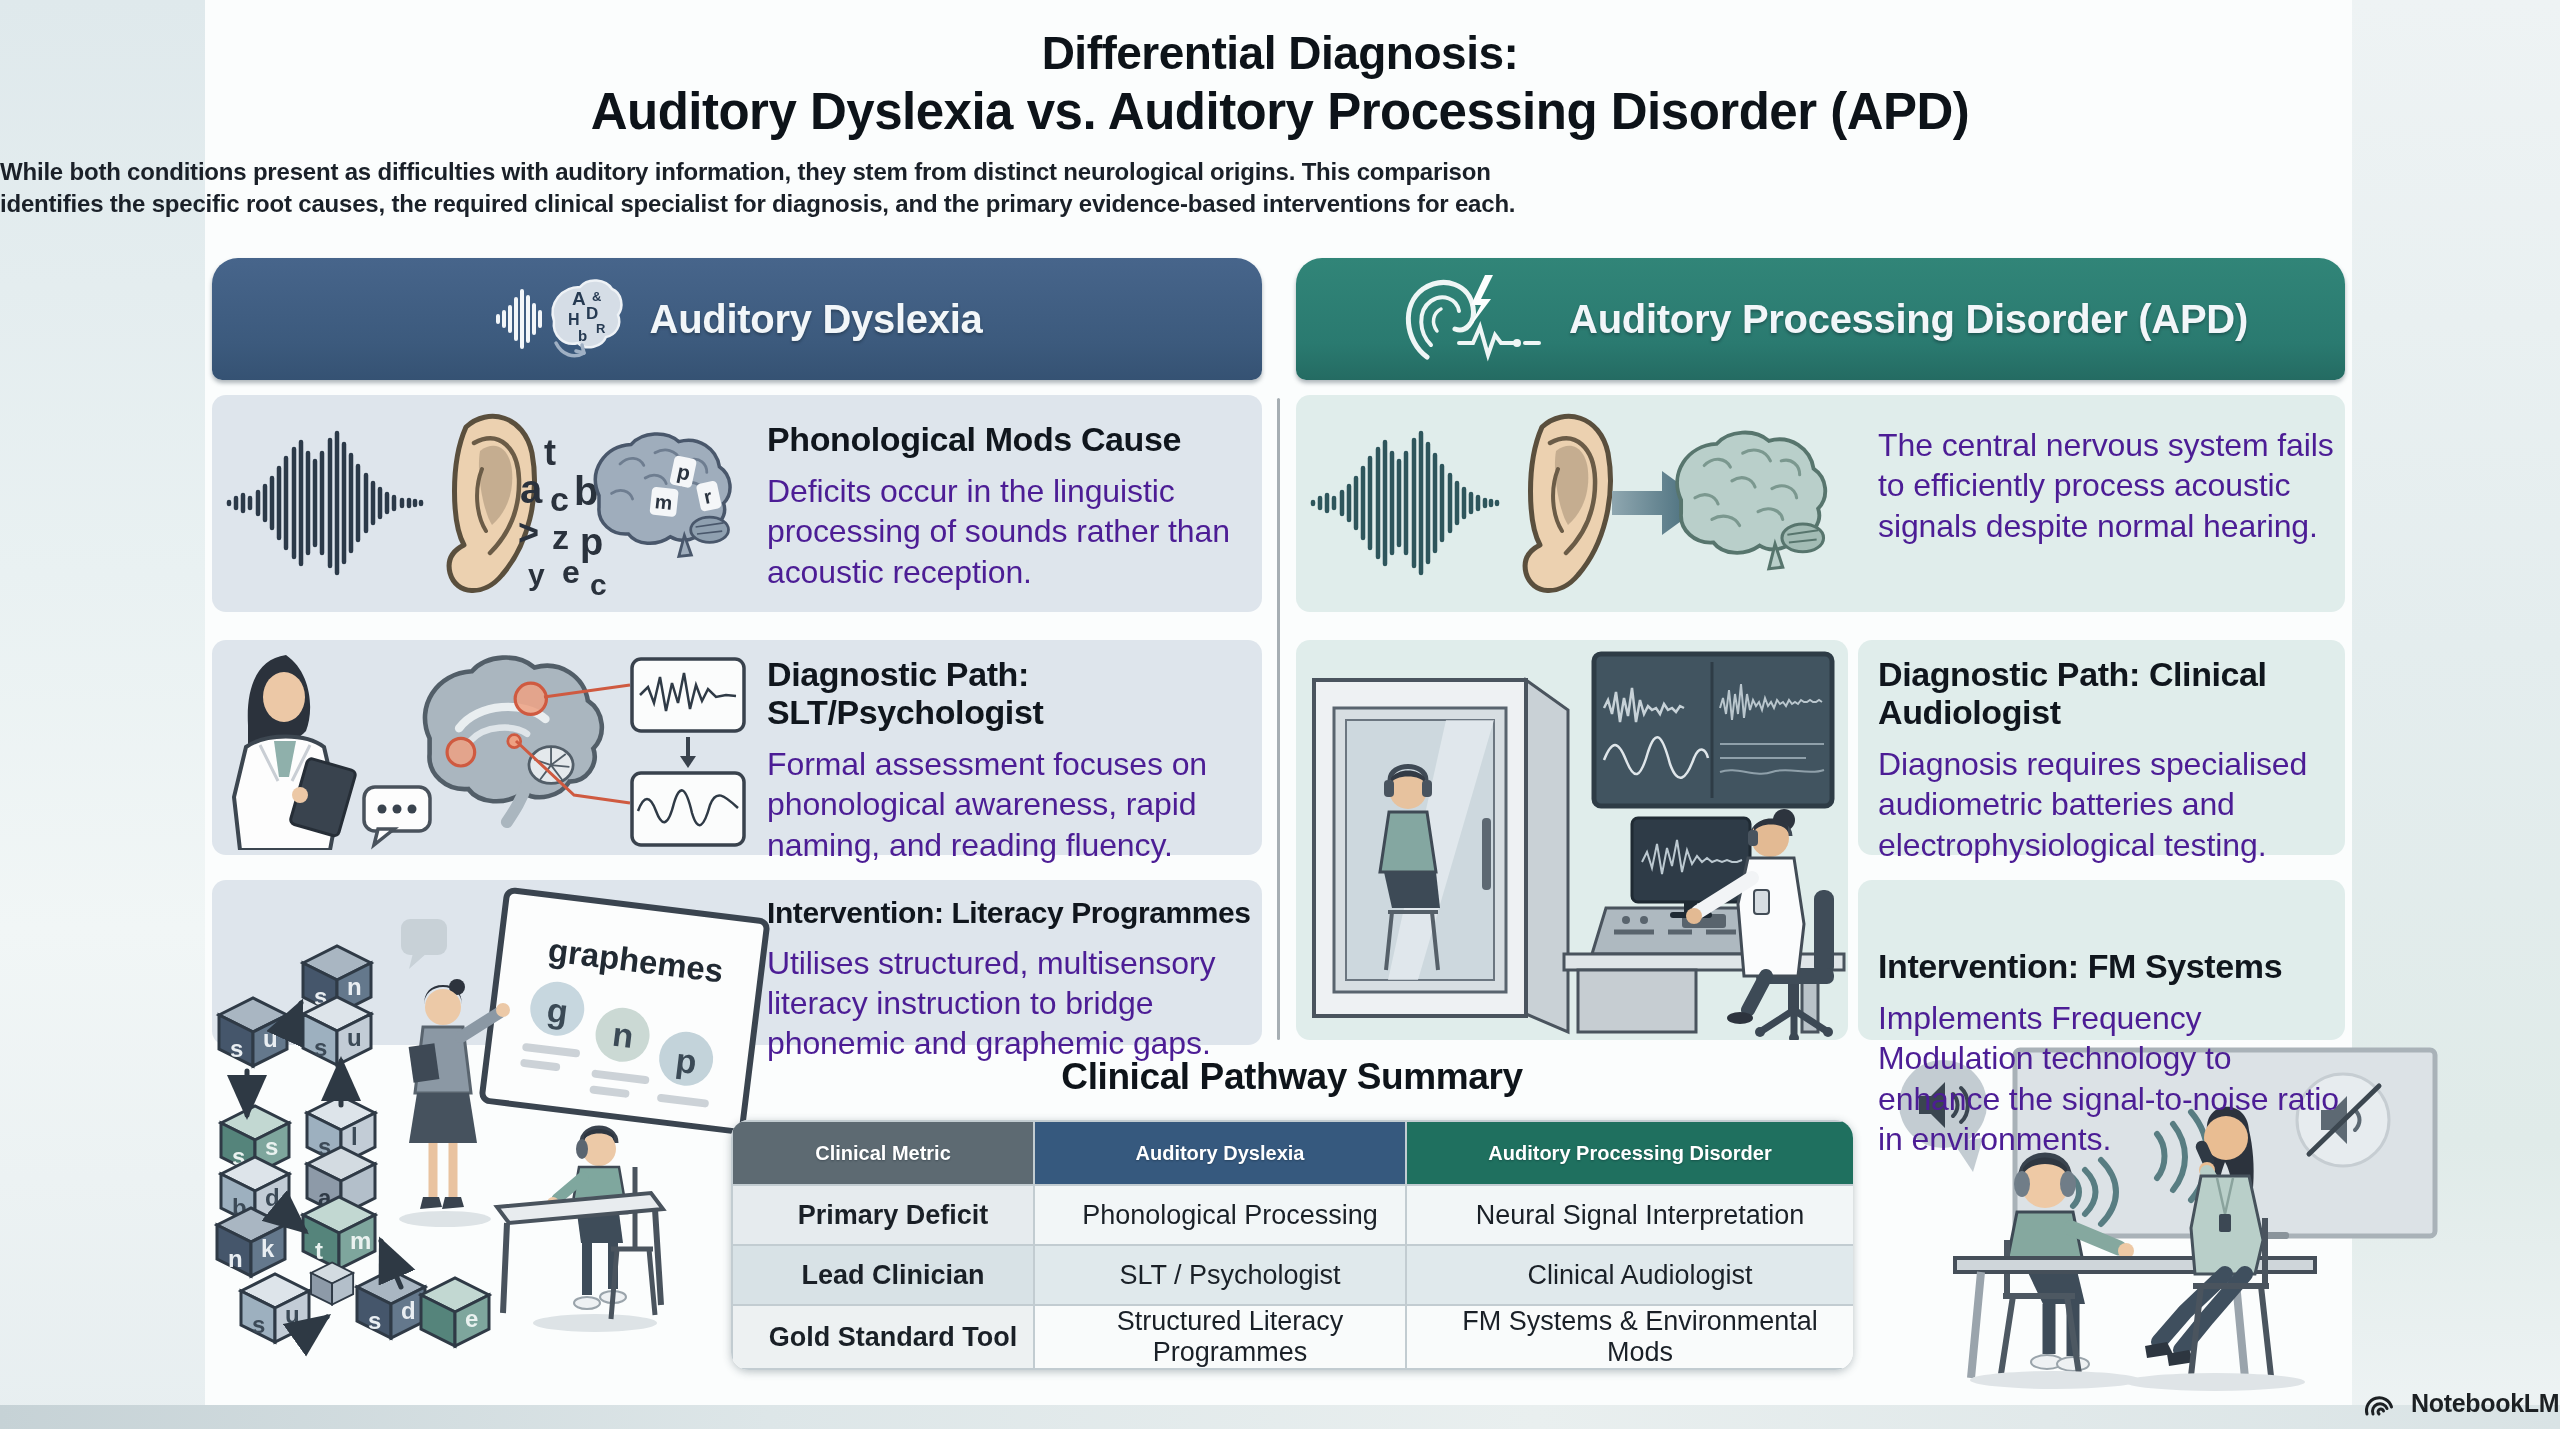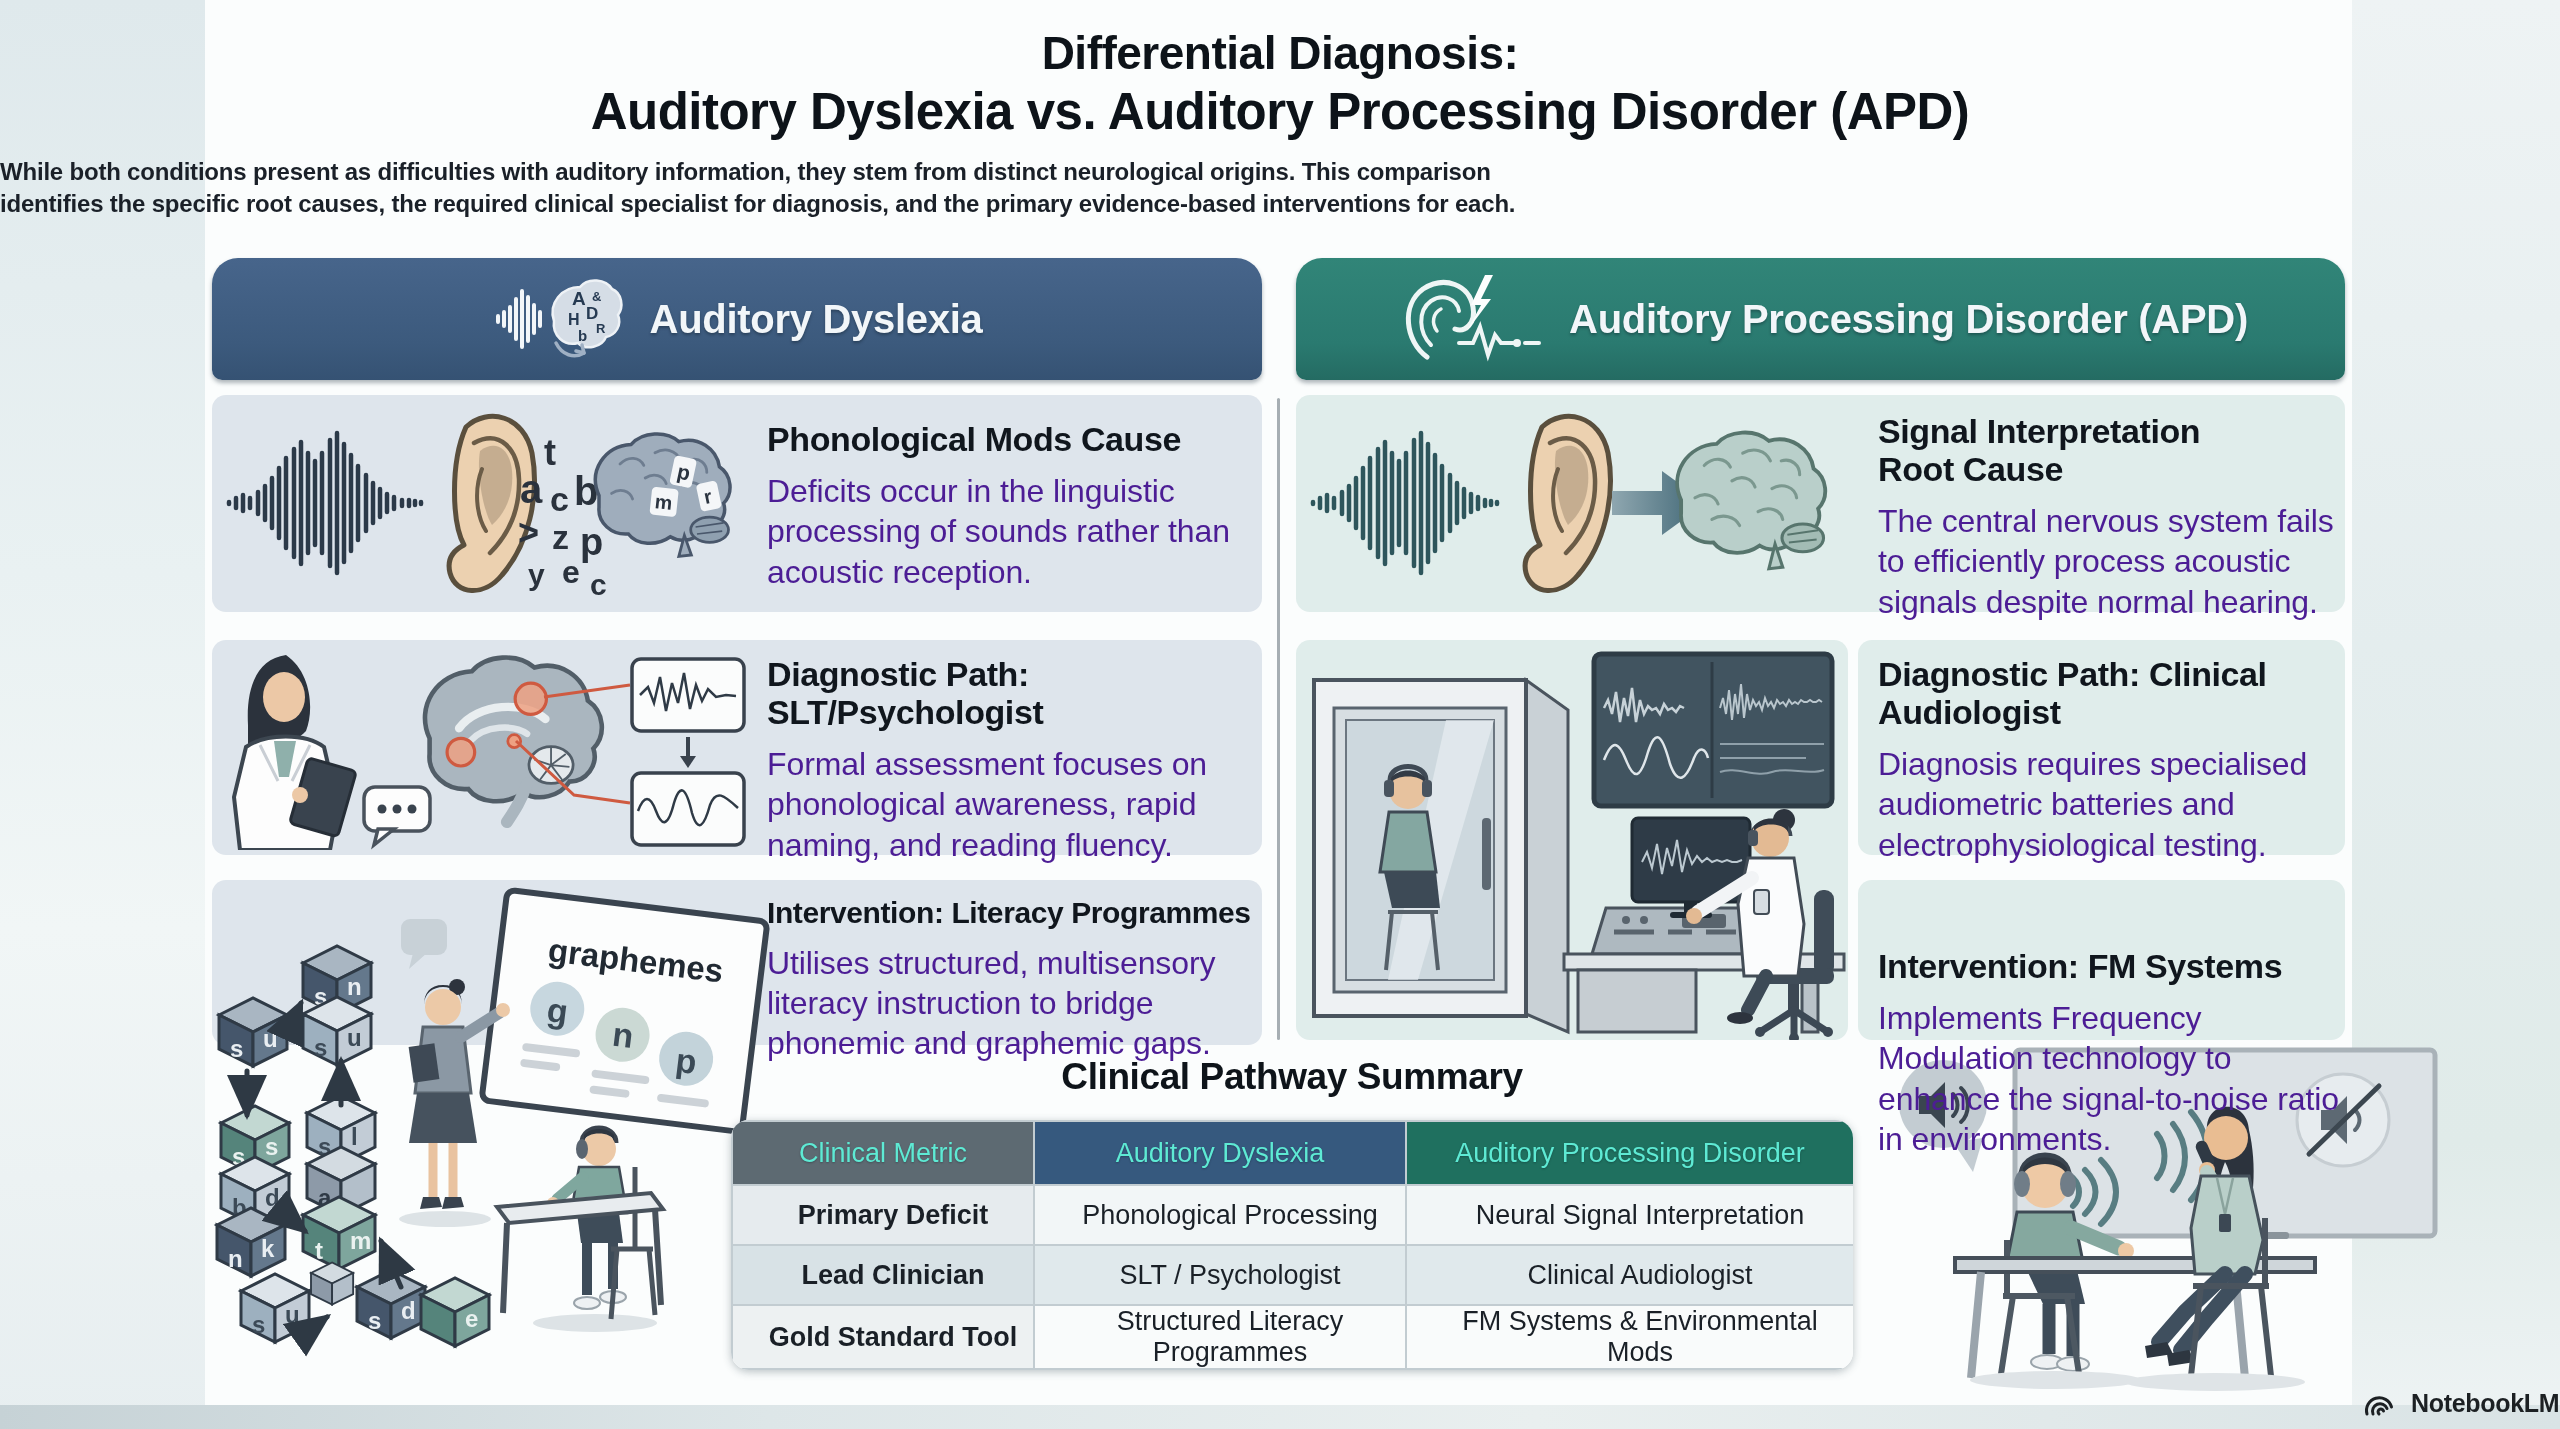--- a/index.html
+++ b/index.html
@@ -39,21 +39,21 @@
   .sec-title.small{font-size:30px;}
   .sec-body{font-size:32px;color:#4c1d95;line-height:1.26;margin-top:13px;letter-spacing:-0.1px;}
   .divider{left:1277px;top:398px;width:3px;height:642px;background:#a6aeb3;border-radius:2px;}
   
   .sum-title{left:731px;top:1056px;width:1122px;text-align:center;font-size:37px;
     font-weight:700;color:#0e141a;letter-spacing:-0.4px;}
   .tablewrap{left:731px;top:1120px;width:1122px;border-radius:18px;overflow:hidden;
     box-shadow:0 2px 8px rgba(40,60,70,.3);background:#fff;}
   table.sum{width:100%;border-collapse:collapse;table-layout:fixed;}
   table.sum th,table.sum td{border:2px solid #c2ccd1;text-align:center;padding:0 8px;}
-  table.sum th{height:62px;font-size:27px;font-weight:400;color:#5eead4;
+  table.sum th{height:62px;font-size:20px;font-weight:700;color:#ffffff;
     text-shadow:0 1px 2px rgba(10,20,30,.3);}
   table.sum td{height:58px;font-size:27px;color:#1a2027;padding-left:28px;}
   td.metric{font-weight:700;font-size:28px;color:#12181f;}
   .h-metric{background:#5d6a72;}
   .h-dys{background:#36597e;}
   .h-apd{background:#1f705f;margin-left:24px;}
   tr.r1 td{background:#f2f6f7;} tr.r1 td.metric{background:#e6ebee;}
   tr.r2 td{background:#e0e9ec;} tr.r2 td.metric{background:#d8e2e6;}
   tr.r3 td{background:#f9fbfb;} tr.r3 td.metric{background:#edf1f2;}
   
@@ -559,21 +559,20 @@
   <div class="tb" style="left:767px;top:655px;width:492px">
     <div class="sec-title" style="max-width:330px">Diagnostic Path: SLT/Psychologist</div>
     <div class="sec-body">Formal assessment focuses on phonological awareness, rapid naming, and reading fluency.</div>
   </div>
   <div class="tb" style="left:767px;top:896px;width:490px">
     <div class="sec-title small">Intervention: Literacy Programmes</div>
     <div class="sec-body">Utilises structured, multisensory literacy instruction to bridge phonemic and graphemic gaps.</div>
   </div>
 
   <div class="tb" style="left:1878px;top:412px;width:462px">
-    <div class="sec-title" style="max-width:360px">Signal Interpretation Root Cause</div>
     <div class="sec-body">The central nervous system fails to efficiently process acoustic signals despite normal hearing.</div>
   </div>
   <div class="tb" style="left:1878px;top:655px;width:462px">
     <div class="sec-title">Diagnostic Path: Clinical Audiologist</div>
     <div class="sec-body">Diagnosis requires specialised audiometric batteries and electrophysiological testing.</div>
   </div>
   <div class="tb" style="left:1878px;top:947px;width:470px">
     <div class="sec-title">Intervention: FM Systems</div>
     <div class="sec-body">Implements Frequency Modulation technology to enhance the signal-to-noise ratio in environments.</div>
   </div>

